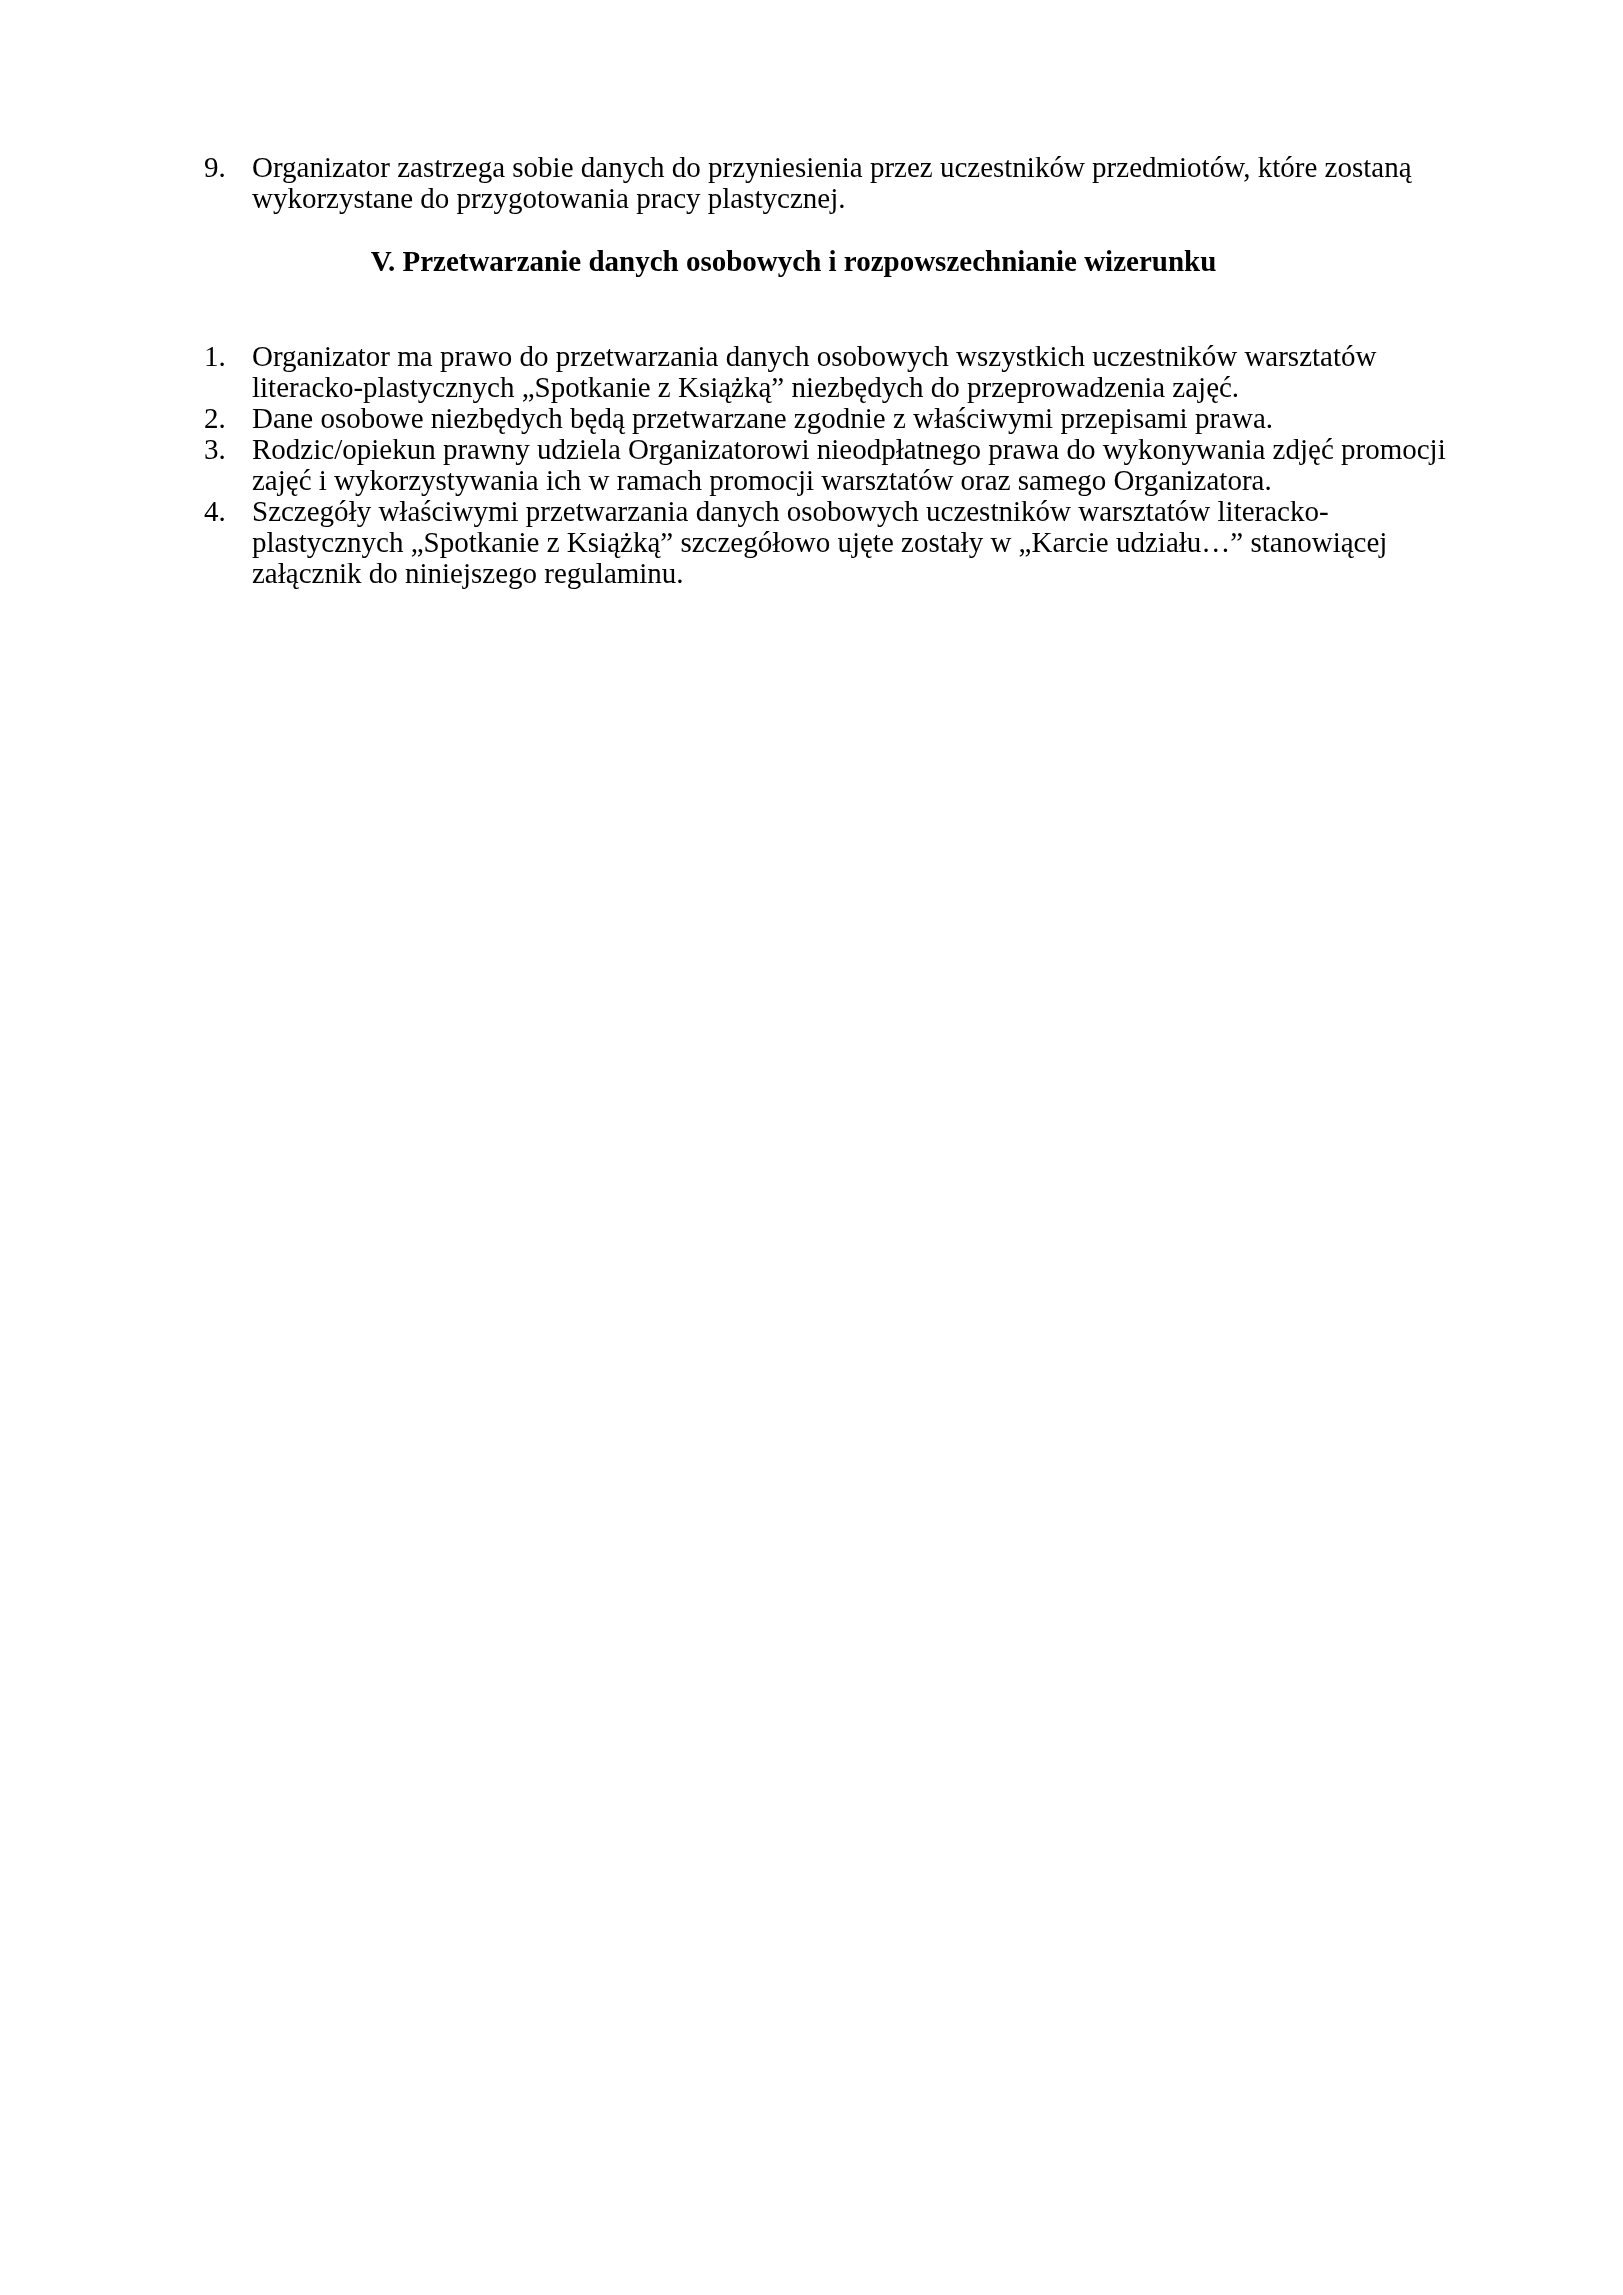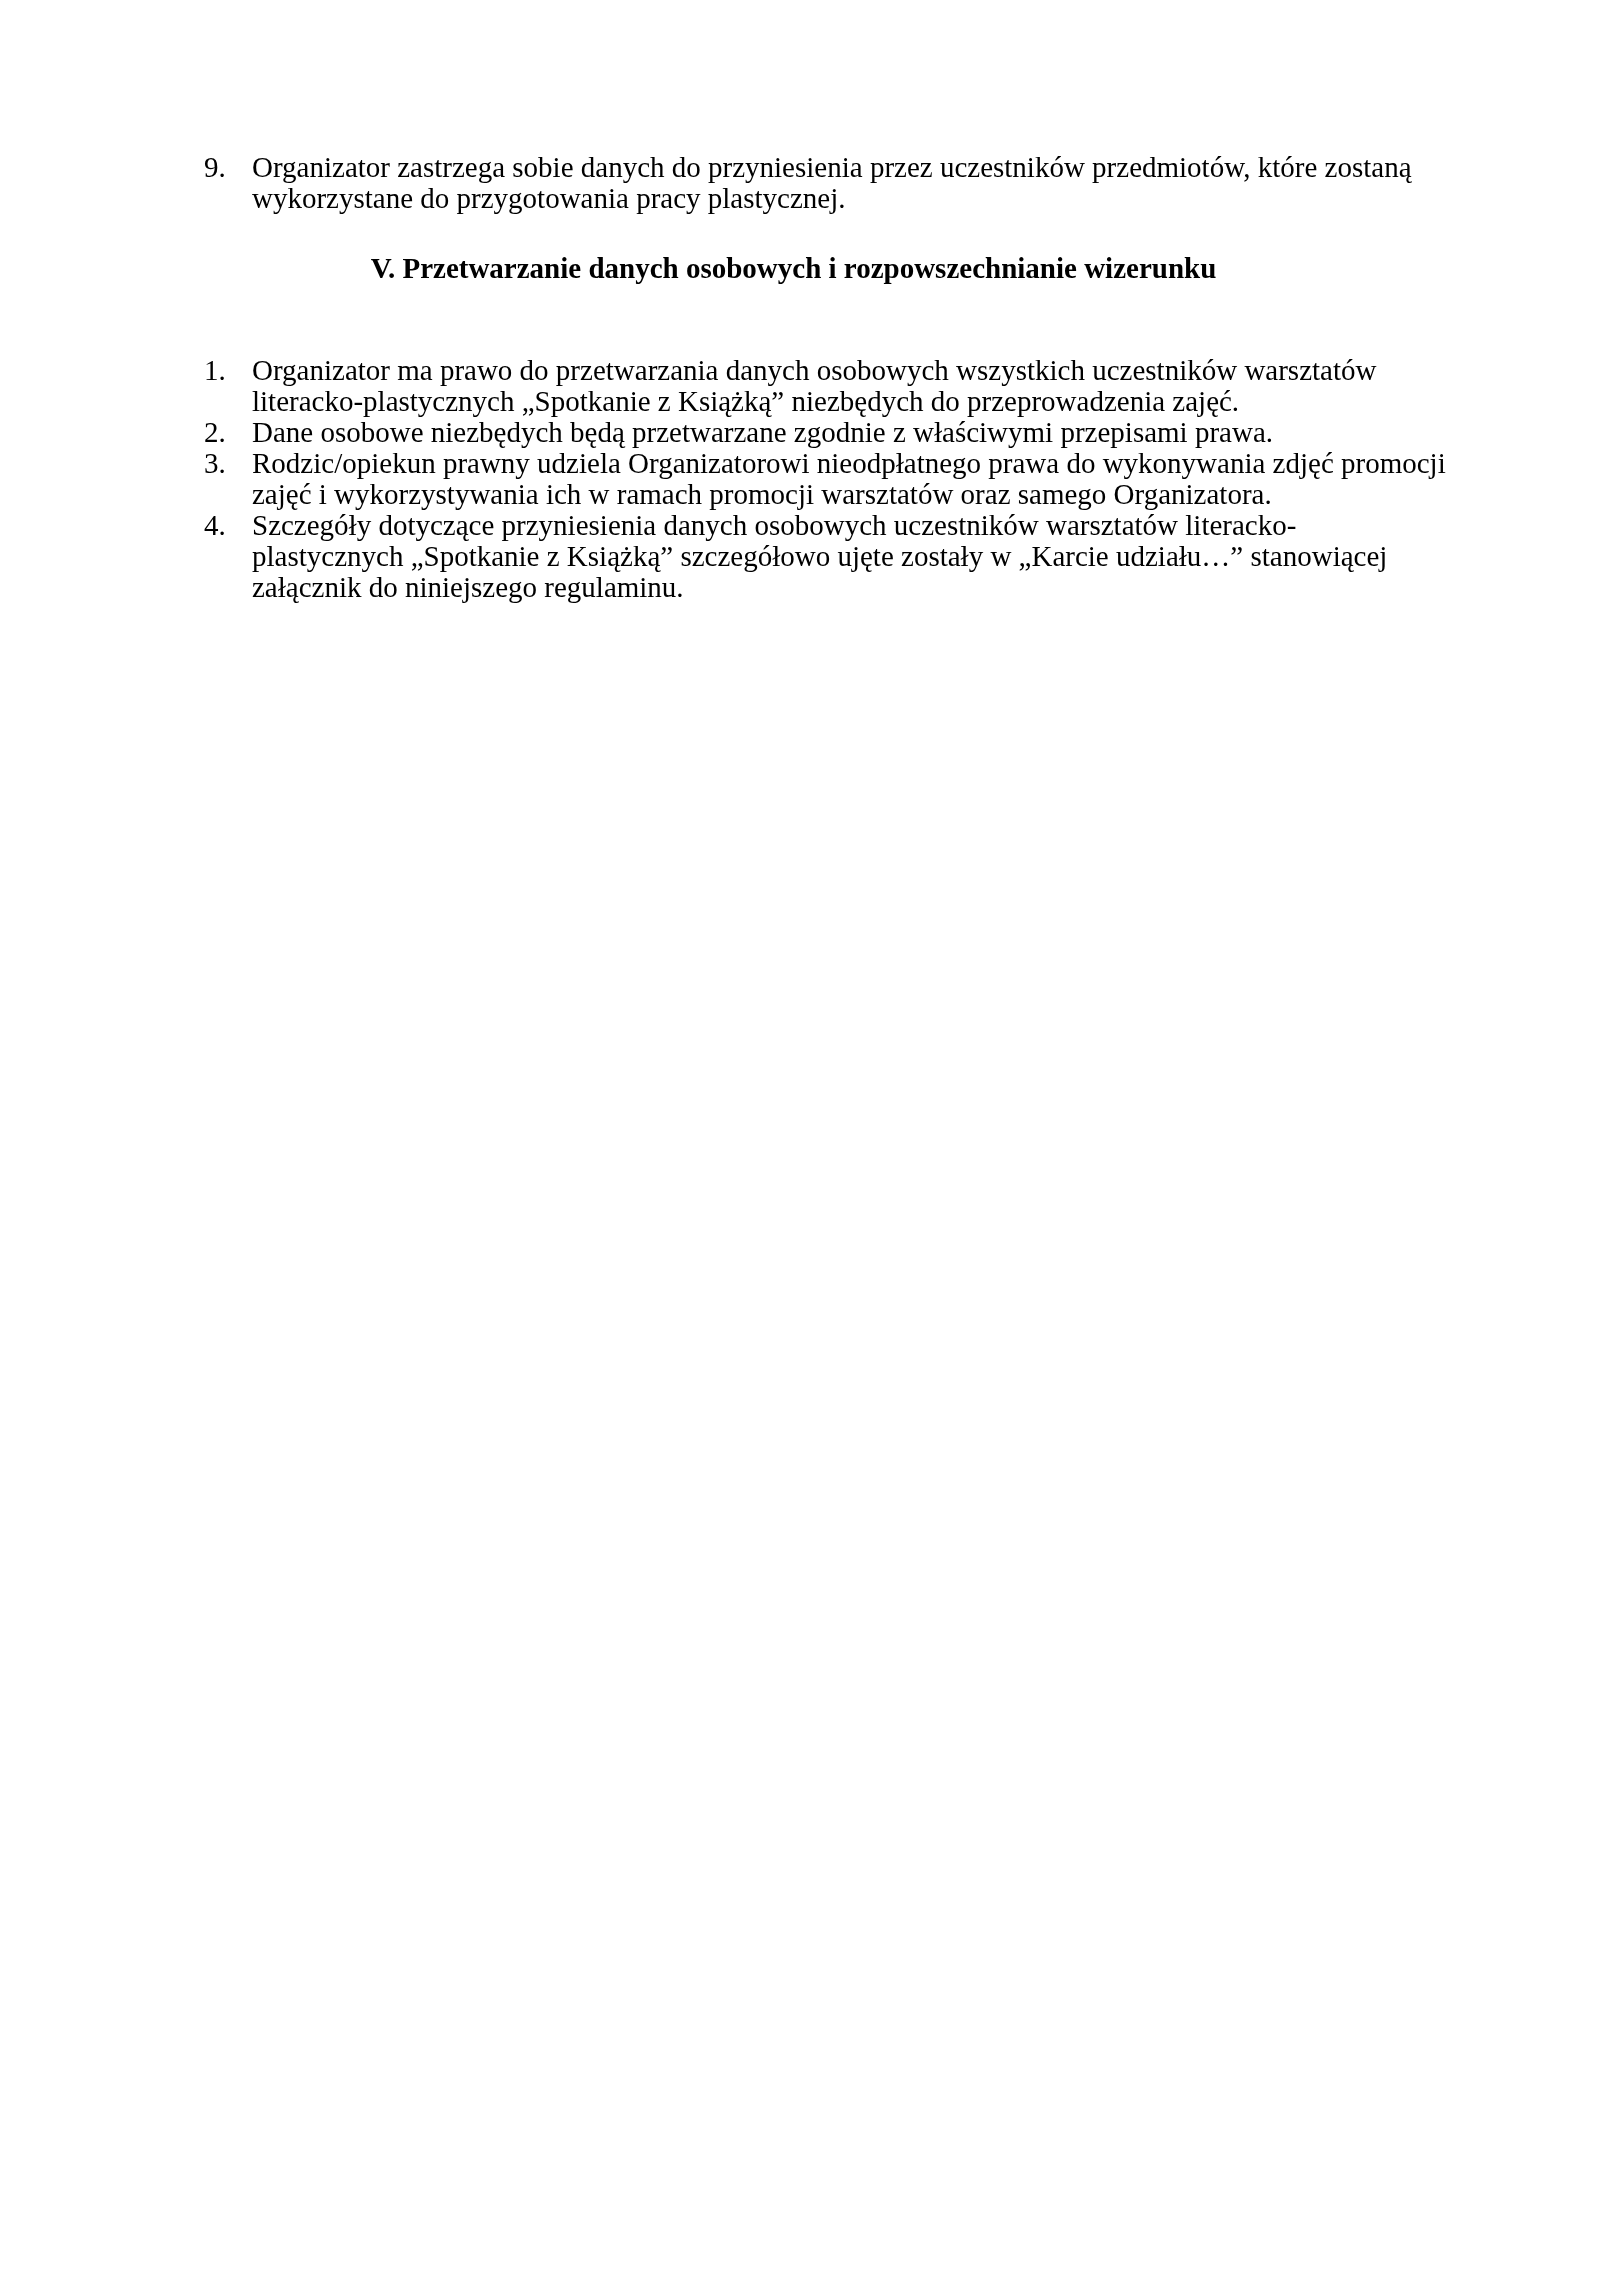--- a/index.html
+++ b/index.html
@@ -57,21 +57,21 @@
   .num-item > .itemtext {
     display: block;
   }
 
   
   .section-heading {
     font-size: 29px;
     line-height: 31px;
     font-weight: bold;
     text-align: center;
-    margin: 8px;
+    margin: 1px;
     
     padding-left: 48px;
     padding-right: 111px;
   }
 
   
   .spacer-1 { height: 31px; }
   .spacer-2 { height: 63px; }
 </style>
 </head>
@@ -101,19 +101,19 @@
       <li class="num-item">
         <span class="marker">2.</span>
         <span class="itemtext">Dane osobowe niezbędych będą przetwarzane zgodnie z właściwymi przepisami prawa.</span>
       </li>
       <li class="num-item">
         <span class="marker">3.</span>
         <span class="itemtext">Rodzic/opiekun prawny udziela Organizatorowi nieodpłatnego prawa do wykonywania zdjęć promocji zajęć i wykorzystywania ich w ramach promocji warsztatów oraz samego Organizatora.</span>
       </li>
       <li class="num-item">
         <span class="marker">4.</span>
-        <span class="itemtext">Szczegóły dotyczące przyniesienia danych osobowych uczestników warsztatów literacko-plastycznych „Spotkanie z Książką” szczegółowo ujęte zostały w „Karcie udziału…” stanowiącej załącznik do niniejszego regulaminu.</span>
+        <span class="itemtext">Szczegóły właściwymi przetwarzania danych osobowych uczestników warsztatów literacko-plastycznych „Spotkanie z Książką” szczegółowo ujęte zostały w „Karcie udziału…” stanowiącej załącznik do niniejszego regulaminu.</span>
       </li>
     </ol>
 
   </div>
 </div>
 
 
 </body></html>

